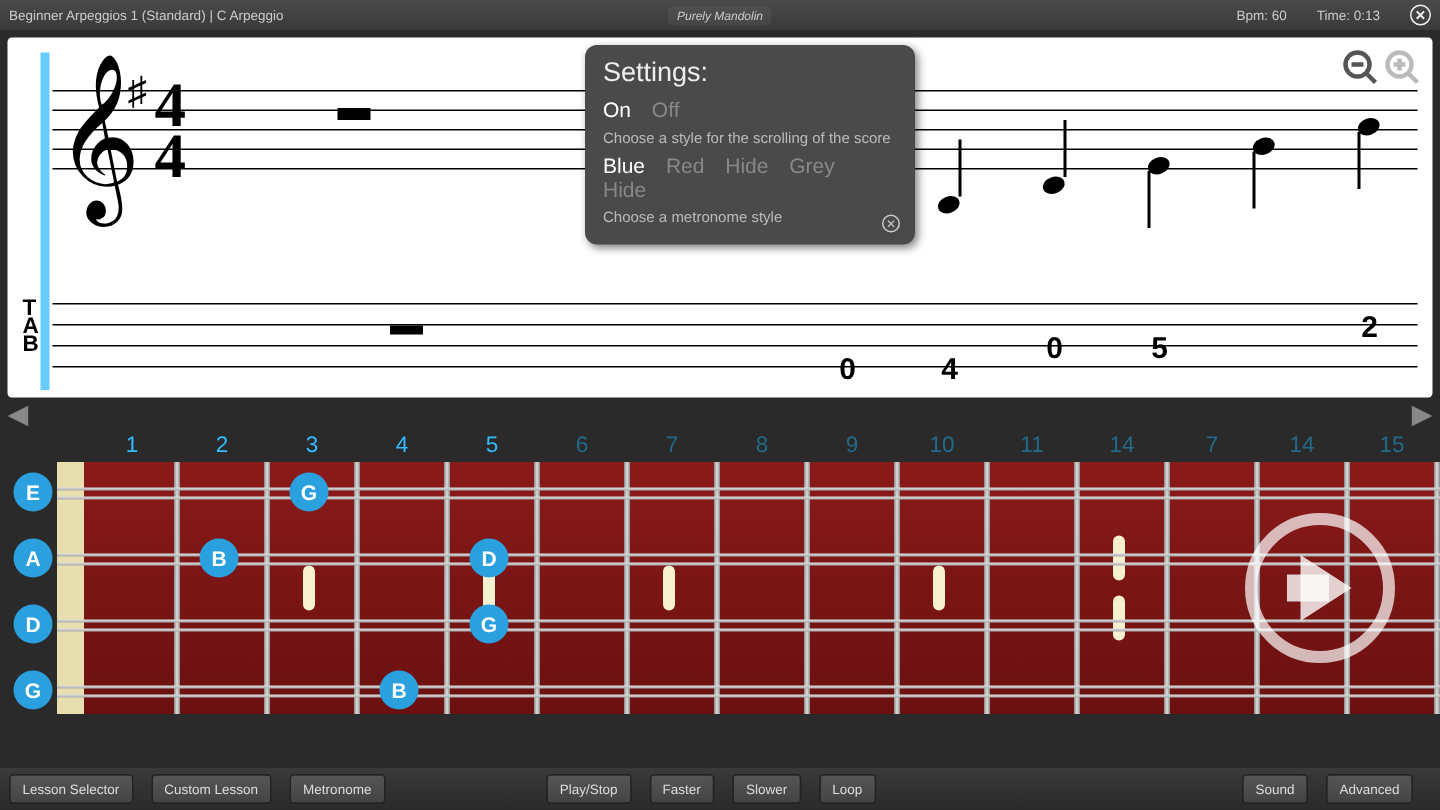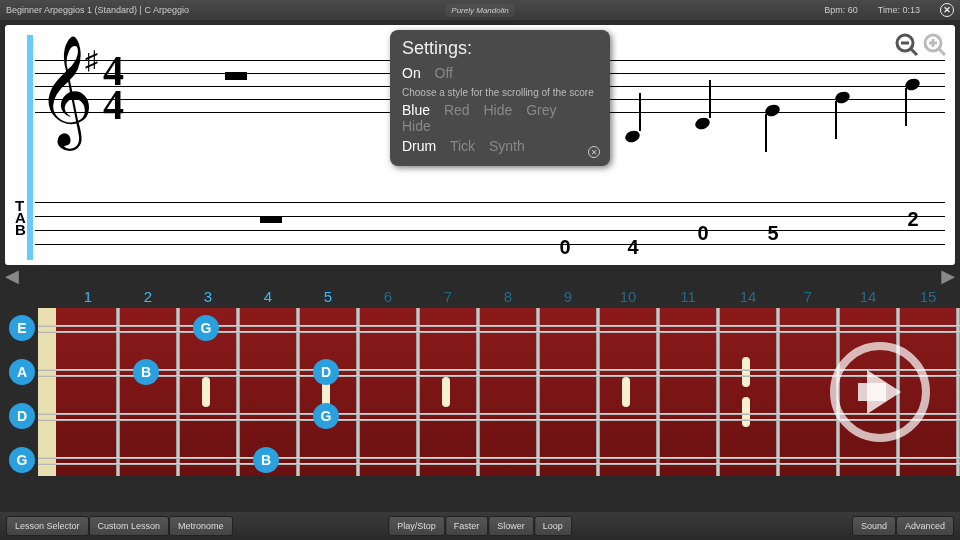--- a/index.html
+++ b/index.html
@@ -172,21 +172,21 @@
   
   .bottom-bar {
     position: absolute; left: 0; right: 0; bottom: 0; height: 28px;
     background: linear-gradient(#3a3a3a, #2a2a2a);
     display: flex; align-items: center; padding: 0 6px;
   }
   .btn {
     background: linear-gradient(#555, #444);
     border: 1px solid #222; color: #ddd;
     font-size: 9px; padding: 4px 8px; border-radius: 3px;
-    cursor: pointer; margin-right: 0;
+    cursor: pointer; margin-right: 12px;
   }
   .bottom-center {
     position: absolute; left: 50%; transform: translateX(-50%);
     display: flex;
   }
   .bottom-right { margin-left: auto; display: flex; }
 </style>
 </head>
 <body>
 
@@ -270,25 +270,21 @@
       <span>Off</span>
     </div>
     <div class="desc">Choose a style for the scrolling of the score</div>
     <div class="opts">
       <span class="sel">Blue</span>
       <span>Red</span>
       <span>Hide</span>
       <span>Grey</span>
       <span>Hide</span>
     </div>
-    <div class="opts">
-      <span class="sel">Drum</span>
-      <span>Tick</span>
-      <span>Synth</span>
-    </div>
+    <div class="desc">Choose a metronome style</div>
     <div class="close-small">✕</div>
   </div>
 </div>
 
 <div class="fret-area">
   <div class="fret-numbers" id="fret-numbers">
       <span class="hl">1</span>
       <span class="hl">2</span>
       <span class="hl">3</span>
       <span class="hl">4</span>

